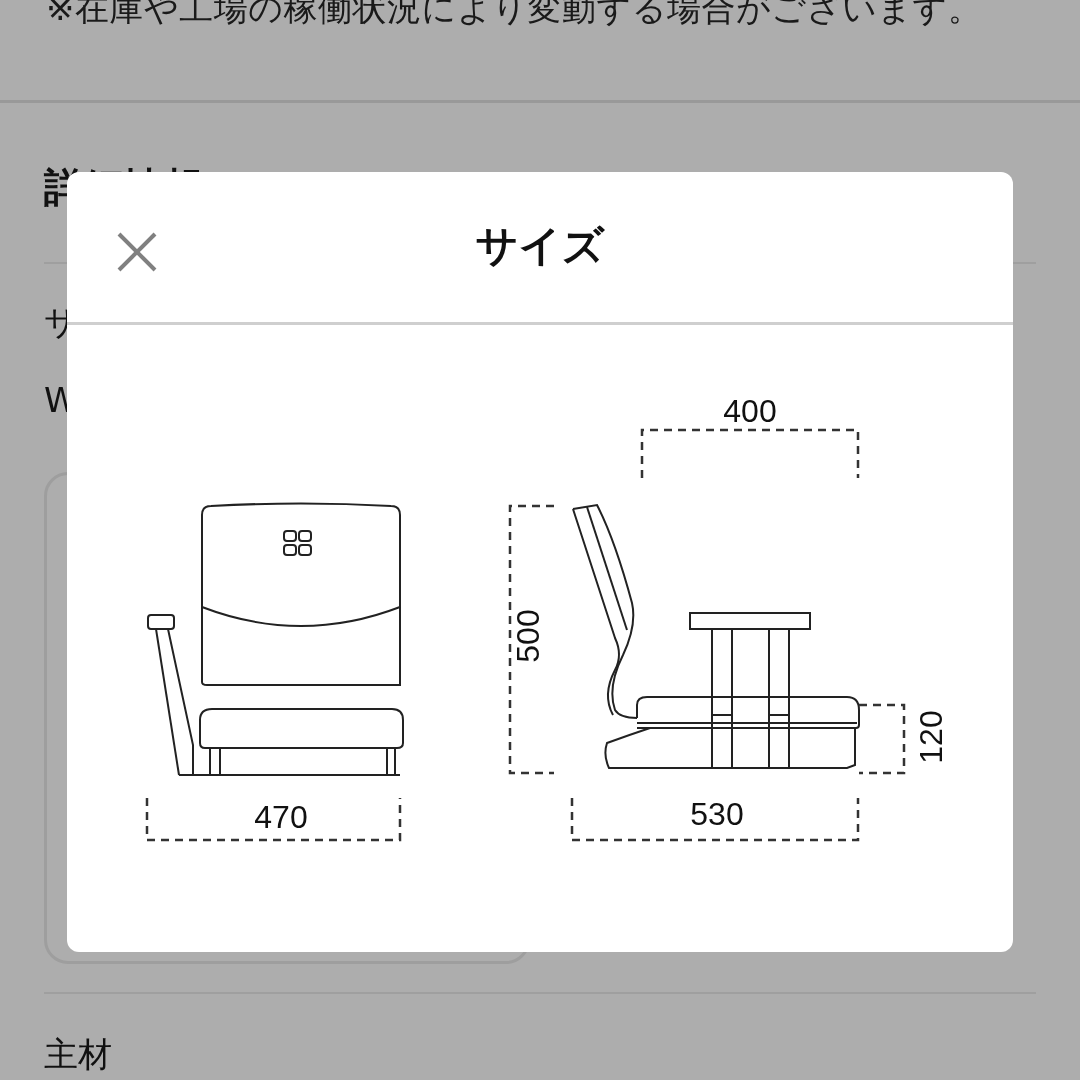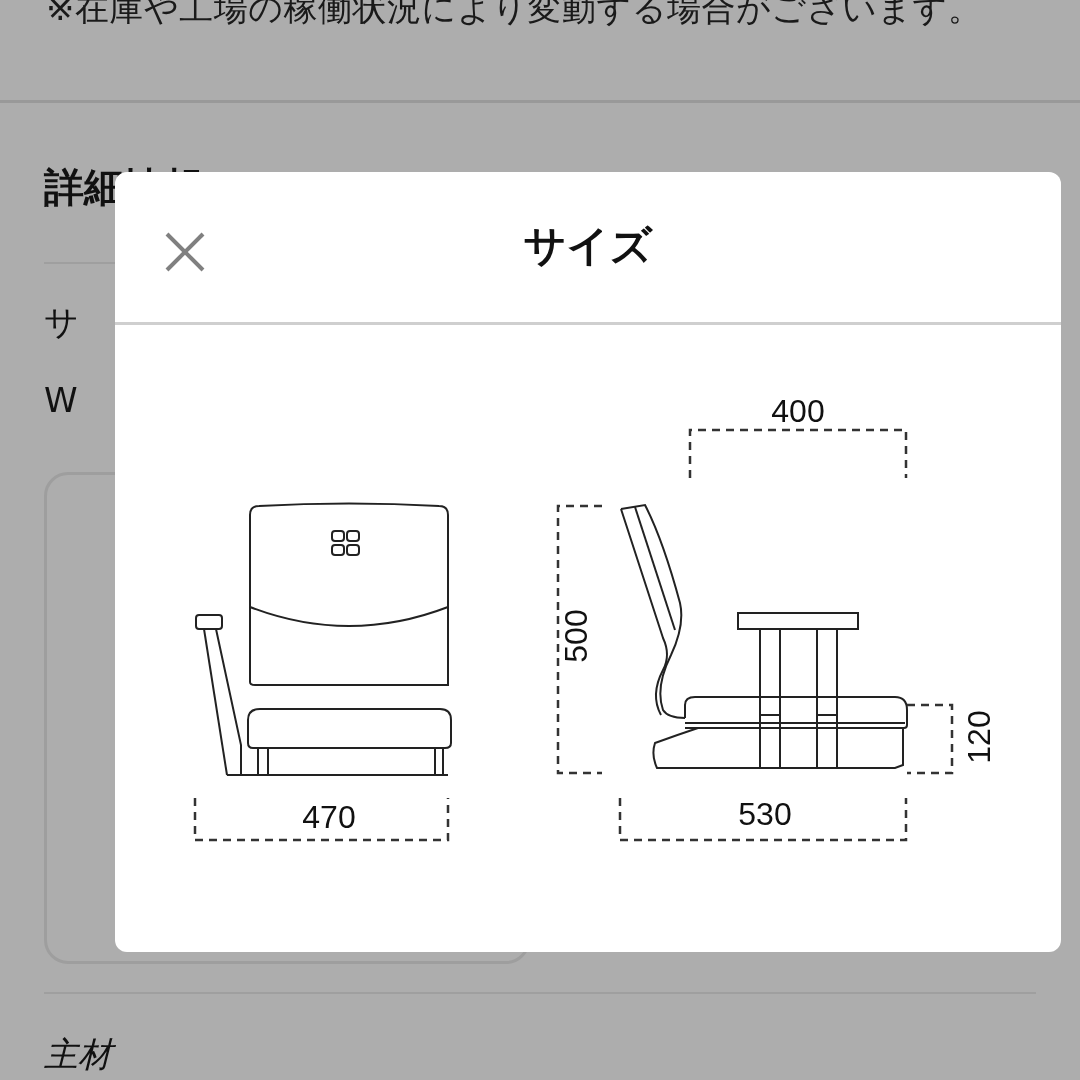--- a/index.html
+++ b/index.html
@@ -19,21 +19,21 @@
   }
   .bg-line { position:absolute; left:44px; right:44px; height:2px; background:#9f9f9f; }
   .bg-label { position:absolute; left:44px; font-size:34px; color:#111; }
   .bg-card {
     position:absolute; left:44px; top:472px; width:480px; height:486px;
     border:3px solid #9e9e9e; border-radius:24px; background:#adadad;
   }
   .overlay { position:absolute; inset:0; }
   .modal {
     position:absolute; left:67px; top:172px; width:946px; height:780px;
-    background:#fff; border-radius:12px; overflow:hidden;margin-left:48px;
+    background:#fff; border-radius:12px; overflow:hidden;
   }
   .modal-header { position:relative; height:150px; border-bottom:3px solid #cfcfcf; }
   .close-btn {
     position:absolute; left:42px; top:52px; width:56px; height:56px; cursor:pointer;
   }
   .modal-title {
     position:absolute; left:0; right:0; top:46px; text-align:center;
     font-size:42px; font-weight:bold; color:#111;
   }
   .diagram { position:absolute; left:0; top:153px; width:946px; height:627px; }
@@ -44,21 +44,21 @@
 
 <div>
   <div class="bg-note">※在庫や工場の稼働状況により変動する場合がございます。</div>
   <div class="bg-divider" style="top:100px;"></div>
   <div class="bg-heading">詳細情報</div>
   <div class="bg-line" style="top:262px;"></div>
   <div class="bg-label" style="top:300px;">サ</div>
   <div class="bg-label" style="top:380px;">W</div>
   <div class="bg-card"></div>
   <div class="bg-line" style="top:992px;"></div>
-  <div class="bg-label" style="top:1032px;font-style:italic;">主材</div>
+  <div class="bg-label" style="top:1032px;">主材</div>
 </div>
 
 <div class="overlay">
   <div class="modal">
     <div class="modal-header">
       <div class="close-btn">
         <svg width="56" height="56" viewBox="0 0 56 56">
           <line x1="10" y1="10" x2="46" y2="46" stroke="#808080" stroke-width="4"></line>
           <line x1="46" y1="10" x2="10" y2="46" stroke="#808080" stroke-width="4"></line>
         </svg>

